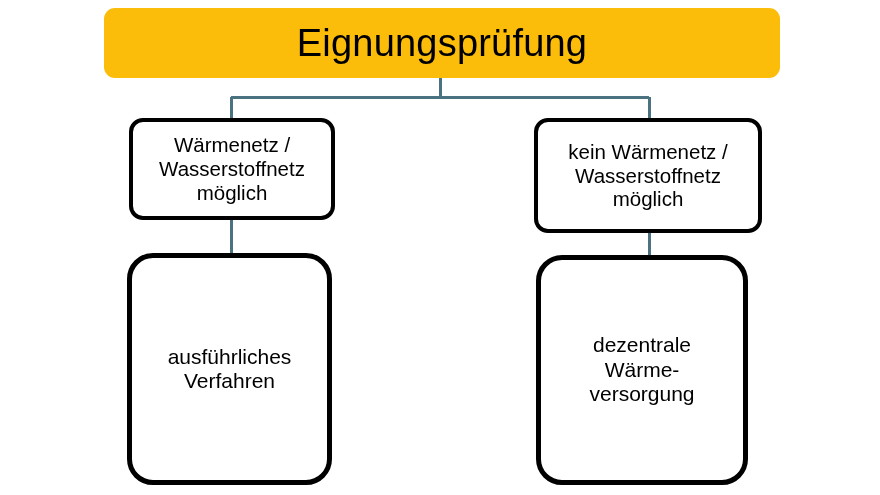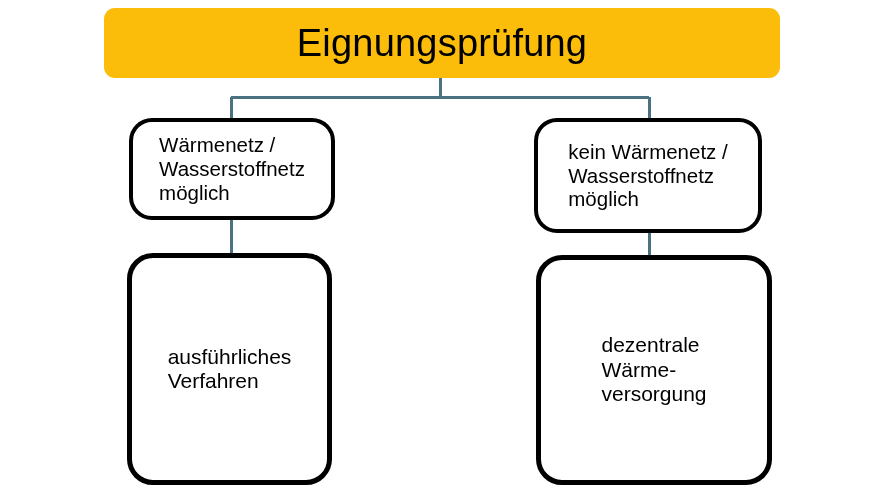--- a/index.html
+++ b/index.html
@@ -34,20 +34,21 @@
     z-index: 1;
   }
 
   
   .node {
     position: absolute;
     box-sizing: border-box;
     display: flex;
     align-items: center;
     justify-content: center;
+    text-align: center;
     z-index: 2;
     background: #ffffff;
   }
 
   .node-text {
     white-space: pre-line;
     line-height: 1.16;
   }
 
   
@@ -61,21 +62,21 @@
     border-radius: 11px;
   }
   #node-root .node-text {
     font-size: 38px;
     letter-spacing: 0.2px;
   }
 
   
   .node-condition {
     border: 4px solid #000000;
-    border-radius: 23px;
+    border-radius: 14px;
   }
   .node-condition .node-text {
     font-size: 20.5px;
   }
 
   #node-condition-left {
     left: 129px;
     top: 118px;
     width: 206px;
     height: 102px;
@@ -99,21 +100,21 @@
   #node-outcome-left {
     left: 127px;
     top: 253px;
     width: 205px;
     height: 232px;
     align-items: center;
   }
   #node-outcome-right {
     left: 536px;
     top: 255px;
-    width: 236px;
+    width: 212px;
     height: 230px;
     align-items: center;
   }
 </style>
 </head>
 <body>
 
 <div id="diagram-canvas">
 
   <svg id="connector-layer" viewBox="0 0 880 495" width="880" height="495" aria-hidden="true">

